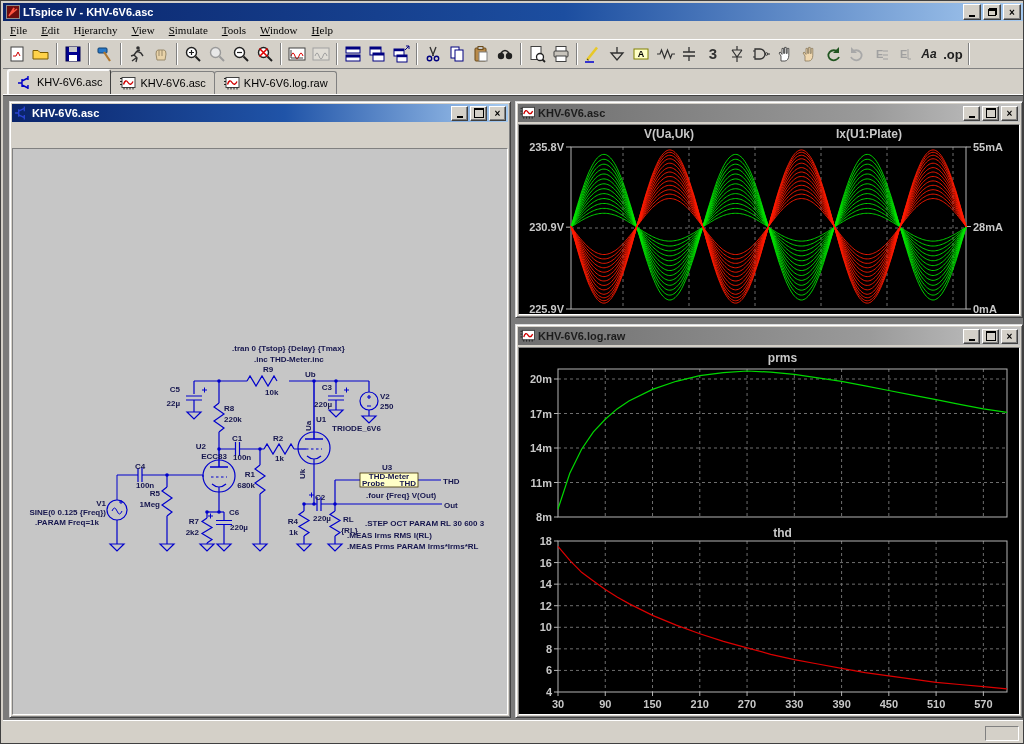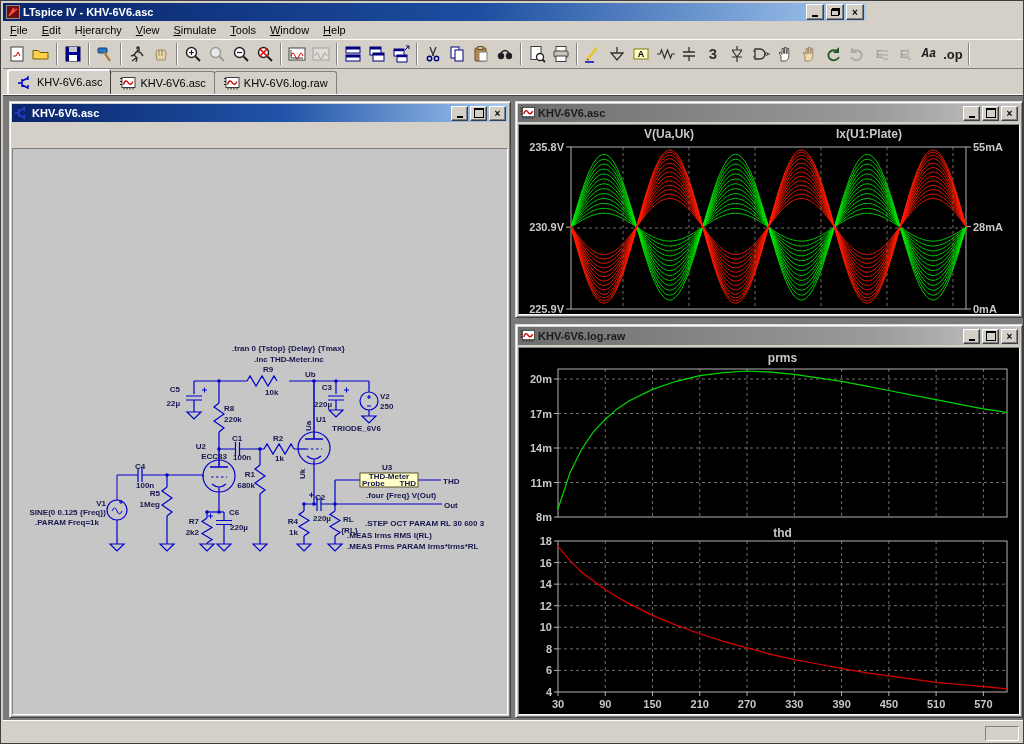--- a/index.html
+++ b/index.html
@@ -1,45 +1,45 @@
 <!DOCTYPE html>
 <html><head>
 <meta charset="utf-8">
 <style>
   html,body{margin:0;padding:0;}
   body{width:1024px;height:744px;position:relative;background:#d4d0c8;
        font-family:"Liberation Sans",sans-serif;overflow:hidden;
        border:1px solid #404040;box-sizing:border-box;}
   
-  #titlebar{position:absolute;left:2px;top:2px;width:863px;height:18px;
+  #titlebar{position:absolute;left:2px;top:2px;width:1020px;height:18px;
     background:linear-gradient(90deg,#0a246a 0%,#1c4ea0 55%,#a6caf0 100%);
     display:flex;align-items:center;color:#fff;font-size:11px;font-weight:bold;}
   #titlebar .appicon{width:14px;height:14px;margin:0 3px;}
   .capbtns{margin-left:auto;display:flex;gap:2px;padding-right:2px;}
   .capbtn{width:16px;height:14px;background:#d4d0c8;border:1px solid;
     border-color:#fff #404040 #404040 #fff;display:flex;align-items:center;justify-content:center;
     color:#000;font-size:10px;font-weight:bold;box-shadow:inset -1px -1px 0 #808080;}
   .g-min{width:6px;height:2px;background:#000;margin-top:7px;}
   .g-max{width:8px;height:7px;border:1px solid #000;border-top-width:2px;}
   .g-restore{position:relative;width:9px;height:8px;}
   .g-restore i{position:absolute;display:block;border:1px solid #000;border-top-width:2px;background:#d4d0c8;}
   .g-restore i:nth-child(1){width:6px;height:4px;right:0;top:0;}
   .g-restore i:nth-child(2){width:6px;height:4px;left:0;bottom:0;}
   
   #menubar{position:absolute;left:2px;top:20px;width:1020px;height:18px;
     display:flex;align-items:center;font-size:11px;color:#000;background:#d4d0c8;}
-  .menu-item{padding:2px 7px;cursor:default;}
+  .menu-item{padding:2px 7px;cursor:default;font-family:Liberation Serif, serif;}
   .menu-item u{text-decoration:underline;}
   
   #toolbar{position:absolute;left:2px;top:38px;width:1020px;height:30px;background:#d4d0c8;
     border-top:1px solid #fff;border-bottom:1px solid #808080;display:flex;align-items:center;padding-left:2px;box-sizing:border-box;}
   .tb{width:24px;height:26px;display:flex;align-items:center;justify-content:center;}
   .tb svg{width:20px;height:20px;}
   .tsep{width:0;height:22px;border-left:1px solid #808080;border-right:1px solid #fff;margin:0 3px;}
-  .tbtext{font-size:12px;font-weight:bold;font-style:italic;color:#202020;font-family:Liberation Mono, monospace;}
+  .tbtext{font-size:12px;font-weight:bold;font-style:italic;color:#202020;font-family:Liberation Sans, sans-serif;}
   .tbtext2{font-size:13px;font-weight:bold;color:#202020;}
   
   #tabbar{position:absolute;left:2px;top:68px;width:1020px;height:26px;background:#d4d0c8;
     display:flex;align-items:flex-end;border-bottom:1px solid #fff;box-sizing:border-box;}
   .tab{height:22px;display:flex;align-items:center;gap:4px;padding:0 8px;font-size:11px;color:#000;
     border:1px solid #808080;border-bottom:none;border-radius:3px 3px 0 0;background:#d4d0c8;margin-left:-1px;}
   .tab.active{border-color:#fff #404040 #d4d0c8 #fff;height:24px;box-shadow:inset 1px 1px 0 #f8f8f8;margin-left:4px;z-index:2;}
   .tab svg{width:17px;height:15px;}
   
   #mdi{position:absolute;left:2px;top:94px;width:1020px;height:625px;background:#7b7b7b;

